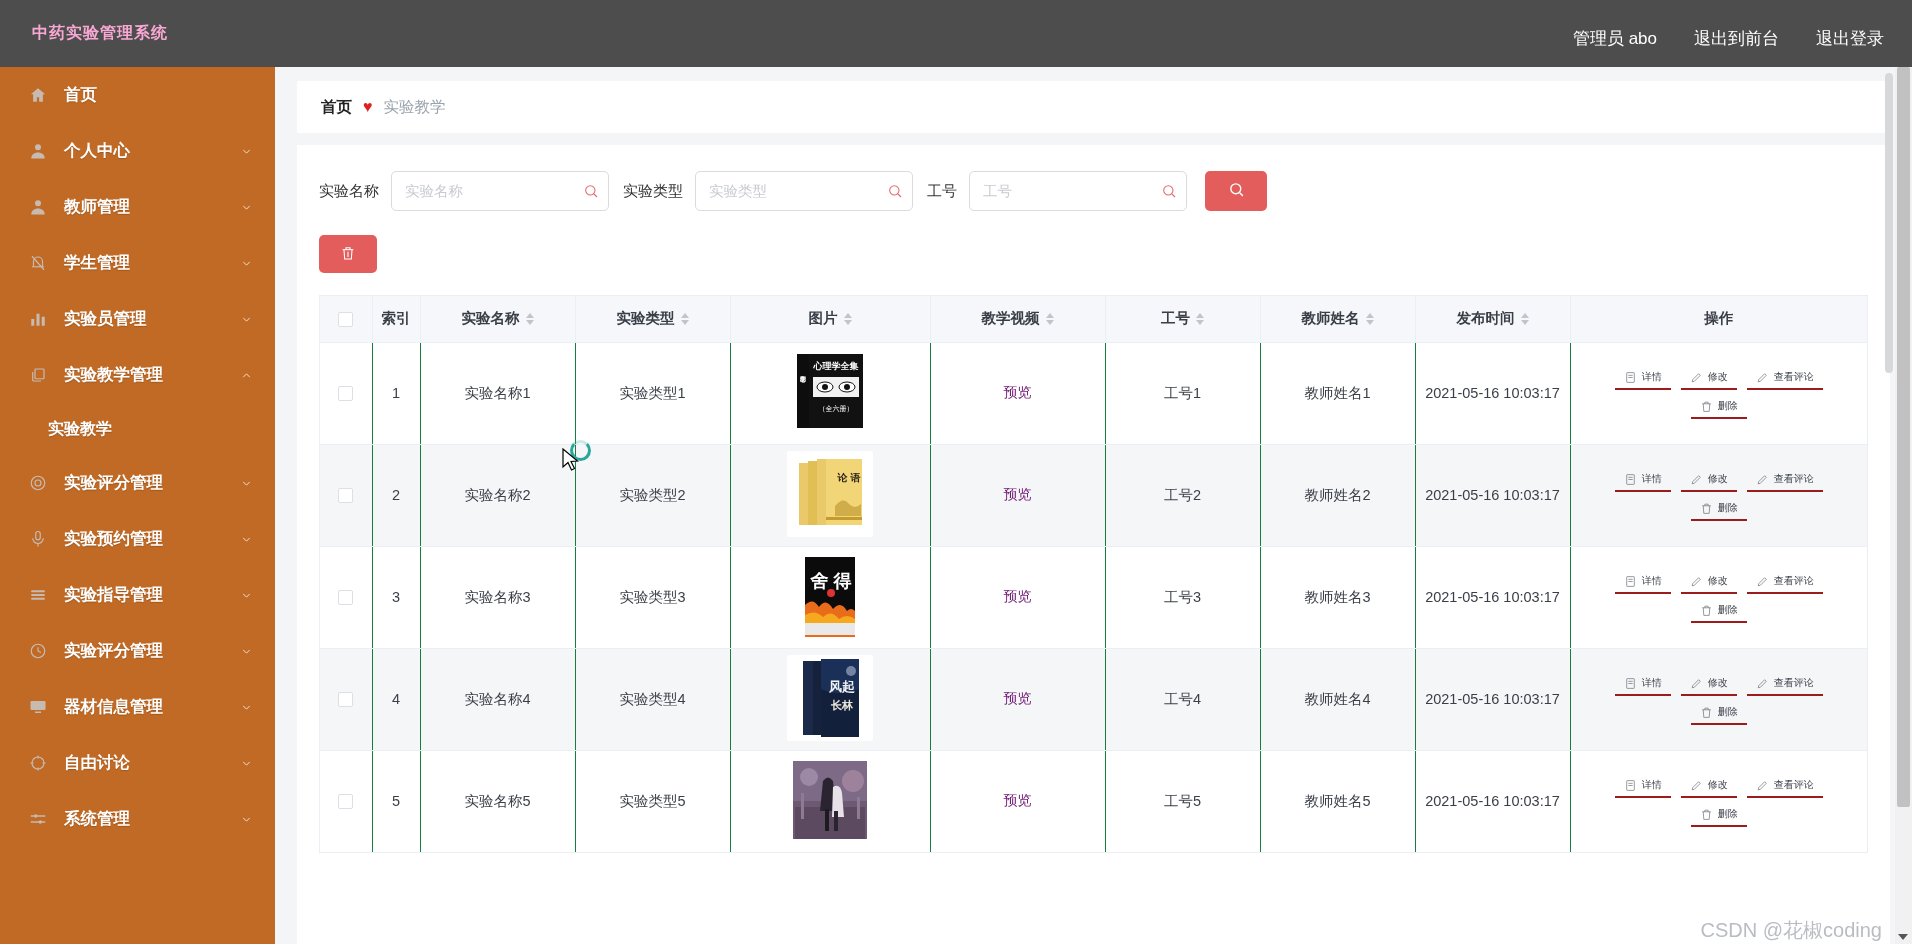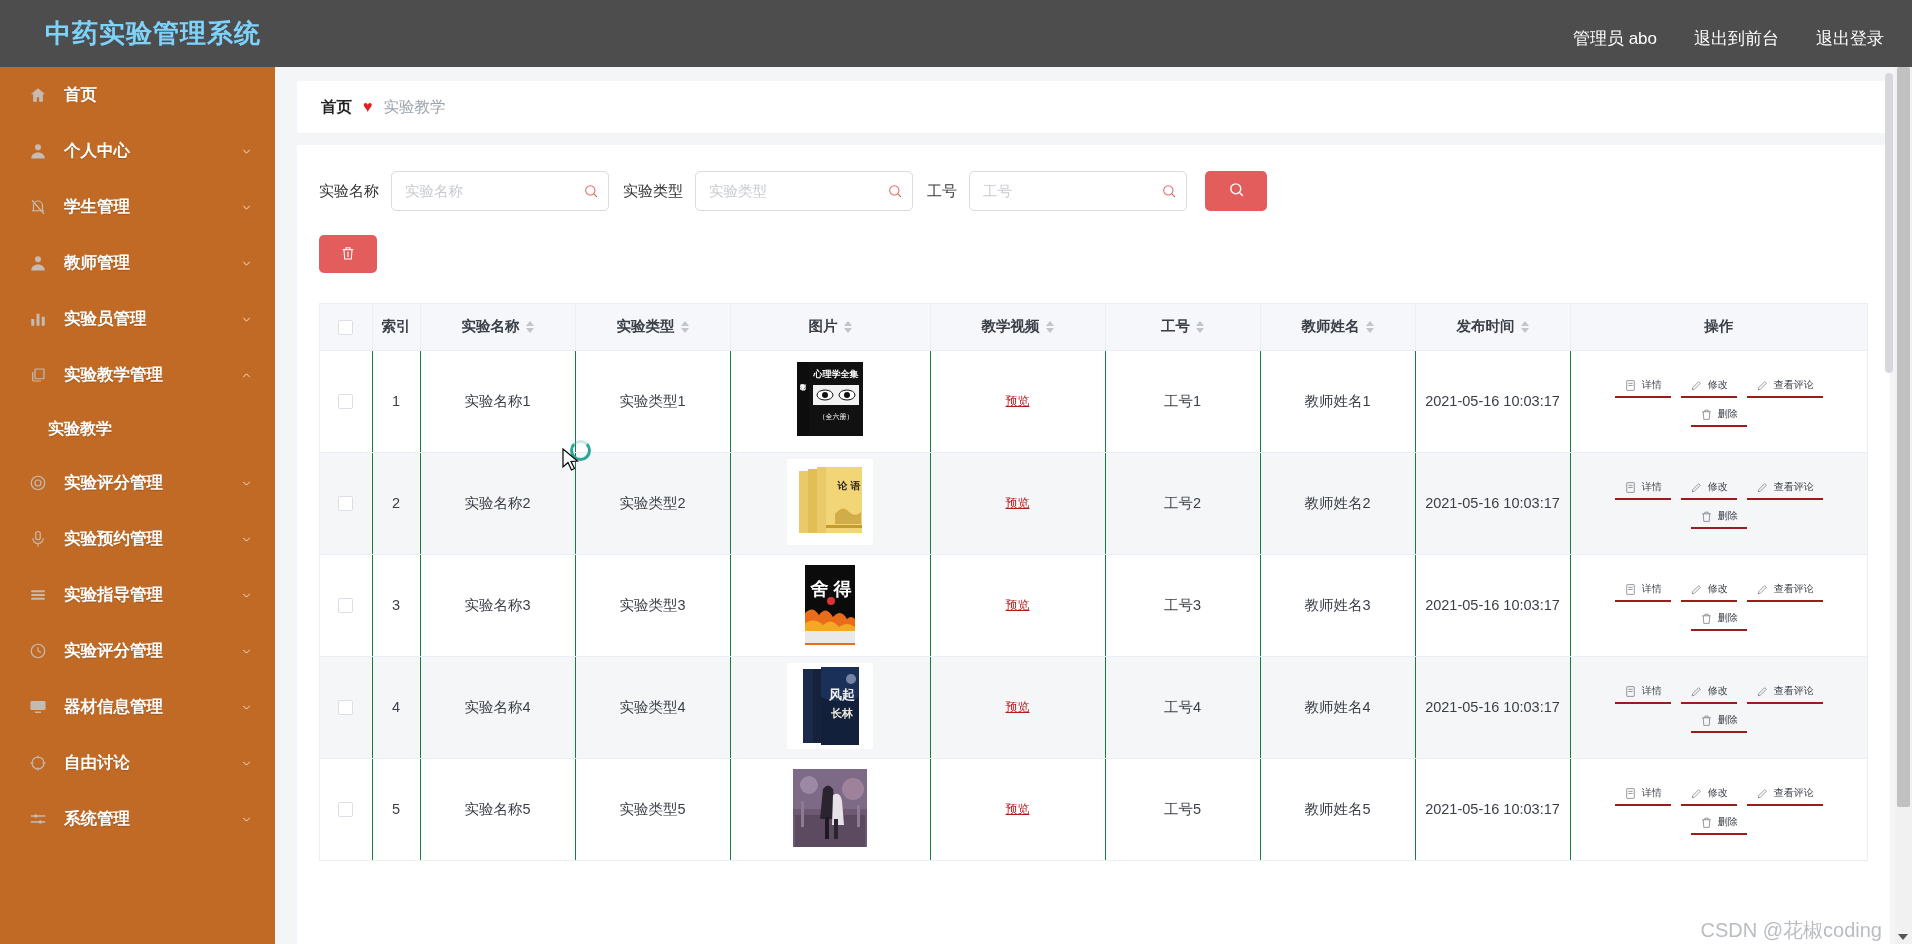--- a/index.html
+++ b/index.html
@@ -10,22 +10,22 @@
   }
   #app { position: relative; width: 1912px; height: 944px; overflow: hidden; }
 
   
   .topbar {
     position: absolute; top: 0; left: 0; width: 1912px; height: 67px;
     background: #4d4d4d; display: flex; align-items: center;
     justify-content: space-between; z-index: 30;
   }
   .brand {
-    color: #7dd3fc; font-size: 26px; font-weight: bold;
-    margin-left: 45px; letter-spacing: 1px;
+    color: #f9a8d4; font-size: 16px; font-weight: bold;
+    margin-left: 32px; letter-spacing: 1px;
   }
   .top-right { display: flex; align-items: center; margin-right: 28px; }
   .top-right .tr-item {
     color: #ffffff; font-size: 17px; margin-left: 37px; cursor: pointer;
     white-space: nowrap;
     margin-top: 10px;
   }
 
   
   .sidebar {
@@ -108,21 +108,21 @@
   .btn-search svg { width: 17px; height: 17px; stroke: #ffffff; fill: none; stroke-width: 2; }
 
   .btn-delete-bulk {
     margin-top: 24px; width: 58px; height: 38px; background: #e35d5d;
     border: none; border-radius: 5px; display: flex; align-items: center;
     justify-content: center; cursor: pointer;
   }
   .btn-delete-bulk svg { width: 16px; height: 16px; stroke: #ffffff; fill: none; stroke-width: 1.6; }
 
   
-  .table-wrap { margin-top: 30px; border: 1px solid #ebeef5; border-bottom: none; }
+  .table-wrap { margin-top: 22px; border: 1px solid #ebeef5; border-bottom: none; }
   table.data-table { width: 100%; border-collapse: collapse; table-layout: fixed; }
   table.data-table th {
     background: #f5f7fa; height: 46px; font-size: 14.5px; color: #3a3f47;
     font-weight: bold; border-right: 1px solid #ebeef5; border-bottom: 1px solid #ebeef5;
     text-align: center; padding: 0 4px;
   }
   table.data-table th:last-child { border-right: none; }
   table.data-table td {
     border-right: 1px solid #15803d; border-bottom: 1px solid #ebeef5;
     text-align: center; font-size: 14.5px; color: #3a3f47; padding: 6px 4px;
@@ -138,21 +138,21 @@
     border-right: 4px solid transparent;
   }
   .sort-caret i.up { border-bottom: 5px solid #c0c4cc; margin-bottom: 2px; }
   .sort-caret i.dn { border-top: 5px solid #c0c4cc; }
 
   .cb {
     width: 15px; height: 15px; border: 1px solid #dcdfe6; border-radius: 2px;
     background: #fff; display: inline-block; cursor: pointer; vertical-align: middle;
   }
 
-  .cell-link { color: #b91c1c; font-size: 12px; cursor: pointer; text-decoration: underline; }
+  .cell-link { color: #701a75; font-size: 14px; cursor: pointer; }
 
   .thumb {
     width: 86px; height: 86px; display: inline-block; border-radius: 2px;
     overflow: hidden; position: relative;
   }
   .thumb svg { display: block; width: 86px; height: 86px; }
 
   
   .actions {
     display: flex; flex-wrap: wrap; justify-content: center; gap: 6px 10px;
@@ -245,42 +245,42 @@
       <span class="mi-label">个人中心</span>
       <span class="mi-arrow">
         <svg viewBox="0 0 24 24">
             <polyline points="6 9 12 15 18 9"></polyline>
           </svg>
       </span>
     </div>
 
     <div class="menu-item">
       <span class="mi-icon">
+        <svg viewBox="0 0 24 24" fill="#c9c9c9">
+            <circle cx="12" cy="7" r="4"></circle>
+            <path d="M3 22c0-5 4-8 9-8s9 3 9 8z"></path>
+          </svg>
+      </span>
+      <span class="mi-label">教师管理</span>
+      <span class="mi-arrow">
+        <svg viewBox="0 0 24 24">
+            <polyline points="6 9 12 15 18 9"></polyline>
+          </svg>
+      </span>
+    </div>
+
+    <div class="menu-item">
+      <span class="mi-icon">
         <svg viewBox="0 0 24 24" fill="none" stroke="#c9c9c9" stroke-width="1.6">
             <path d="M6 16V10a6 6 0 0 1 12 0v6"></path>
             <path d="M4 17h16"></path>
             <line x1="4" y1="3" x2="20" y2="21"></line>
           </svg>
       </span>
       <span class="mi-label">学生管理</span>
-      <span class="mi-arrow">
-        <svg viewBox="0 0 24 24">
-            <polyline points="6 9 12 15 18 9"></polyline>
-          </svg>
-      </span>
-    </div>
-
-    <div class="menu-item">
-      <span class="mi-icon">
-        <svg viewBox="0 0 24 24" fill="#c9c9c9">
-            <circle cx="12" cy="7" r="4"></circle>
-            <path d="M3 22c0-5 4-8 9-8s9 3 9 8z"></path>
-          </svg>
-      </span>
-      <span class="mi-label">教师管理</span>
       <span class="mi-arrow">
         <svg viewBox="0 0 24 24">
             <polyline points="6 9 12 15 18 9"></polyline>
           </svg>
       </span>
     </div>
 
     <div class="menu-item">
       <span class="mi-icon">
         <svg viewBox="0 0 24 24" fill="#c9c9c9">

